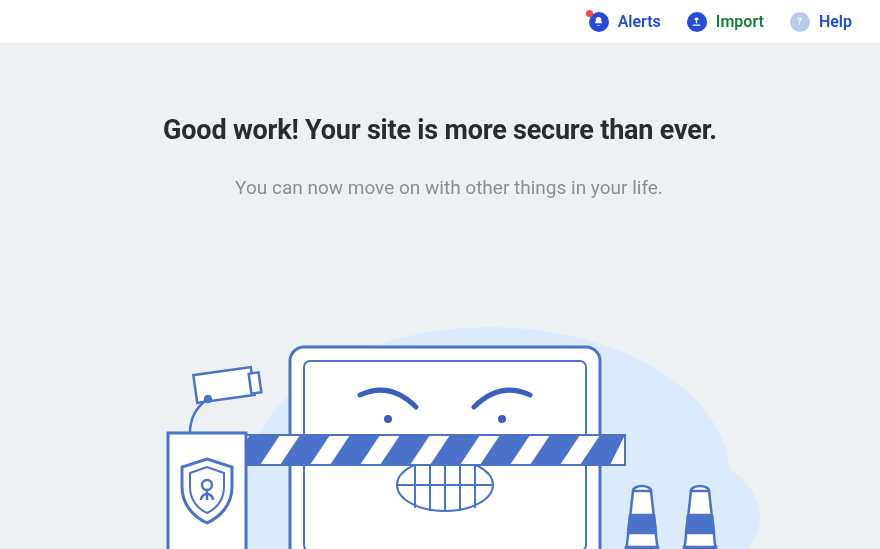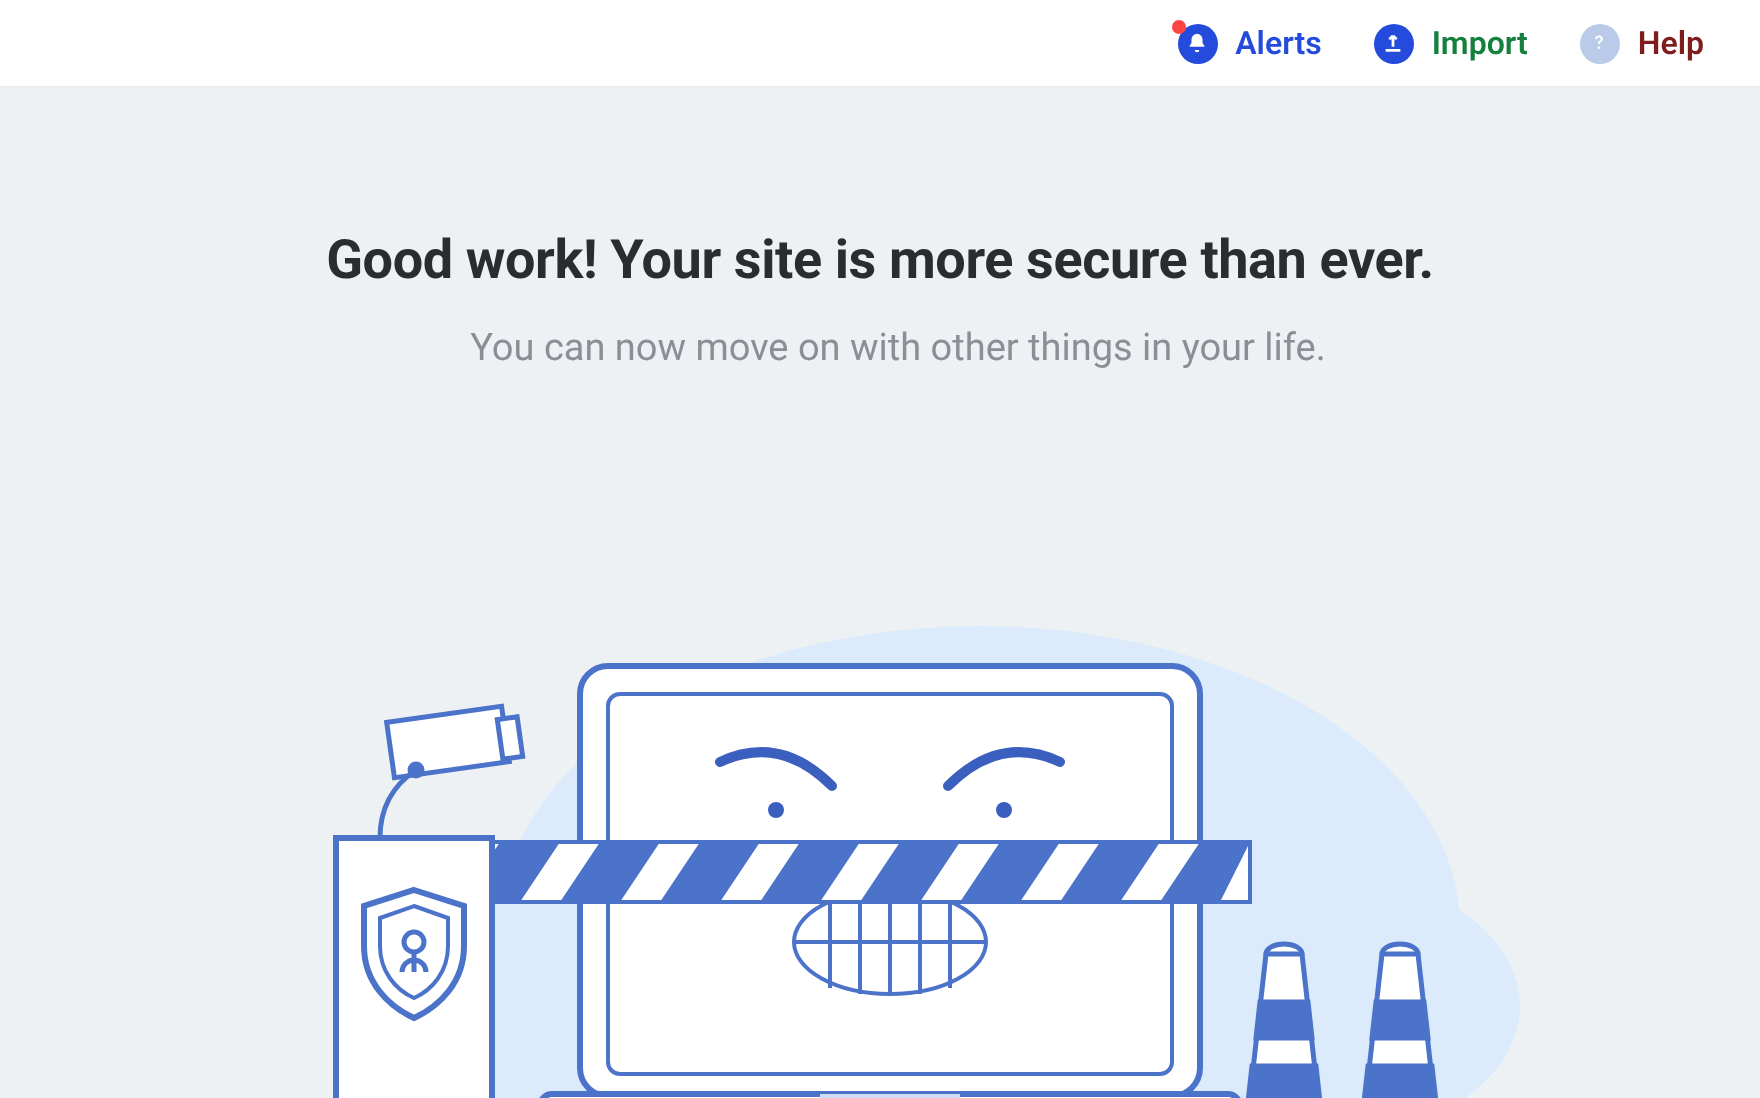--- a/index.html
+++ b/index.html
@@ -14,41 +14,41 @@
       border-bottom: 1px solid #eaecef;
       display: flex; justify-content: flex-end; align-items: center;
       padding-right: 28px; gap: 26px;
     }
     .nav-item {
       display: flex; align-items: center; gap: 9px;
       font-size: 16px; font-weight: 600; cursor: pointer; text-align: right;
     }
     .nav-item.alerts { color: #244bdb; }
     .nav-item.import { color: #15803d; }
-    .nav-item.help { color: #7f1d1d; }
+    .nav-item.help { color: #1d4ed8; }
     .icon-circle {
       width: 20px; height: 20px; border-radius: 50%;
       display: flex; align-items: center; justify-content: center;
       position: relative;
     }
     .icon-circle.blue { background: #244bdb; }
     .icon-circle.light { background: #b9cbe8; }
     .dot {
       position: absolute; top: -2px; left: -3px;
       width: 7px; height: 7px; border-radius: 50%;
       background: #ff4444;
     }
     .content { text-align: center; padding-top: 58px; }
     .title {
       font-size: 27px; font-weight: 700; color: #2b2c30;
       letter-spacing: -0.2px;
       margin-top: 12px;
     }
     .subtitle {
-      margin-top: 16px;
+      margin-top: 30px;
       font-size: 19px; color: #8a8f97; font-weight: 400; padding-left: 18px;
     }
     .illustration {
       margin: 28px auto 0; width: 640px; height: 360px;
       position: relative;
     }
   </style>
 </head>
 <body>
 

